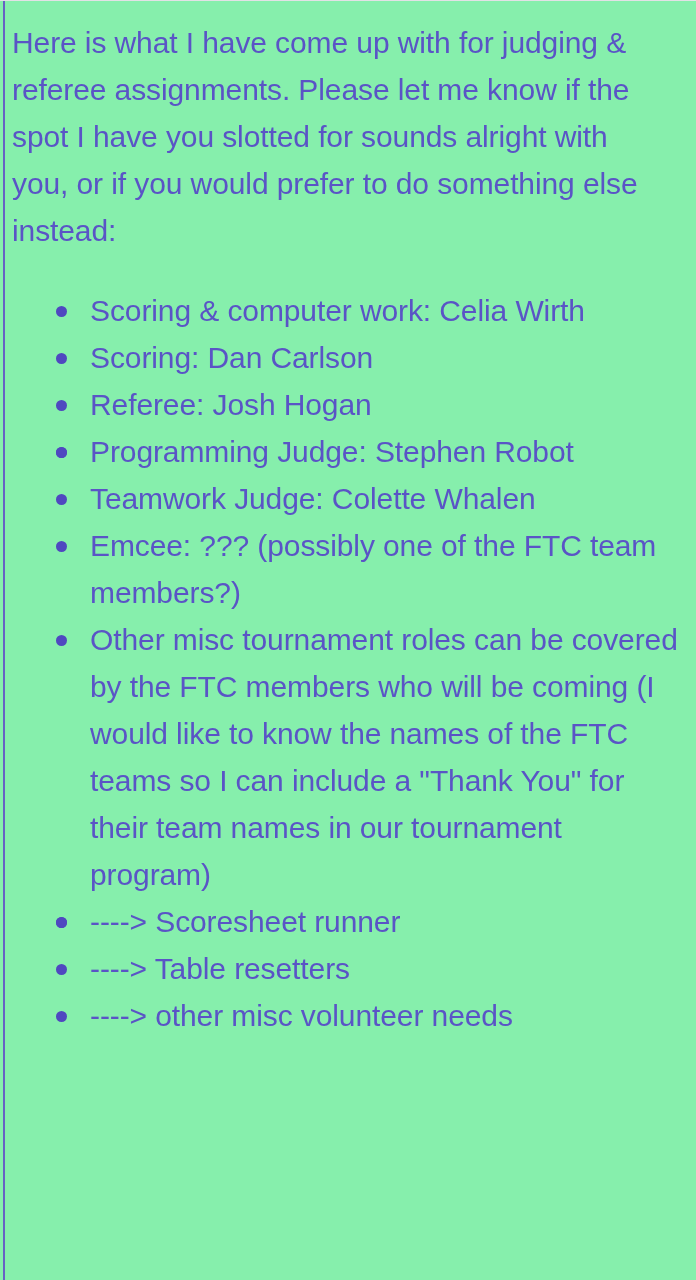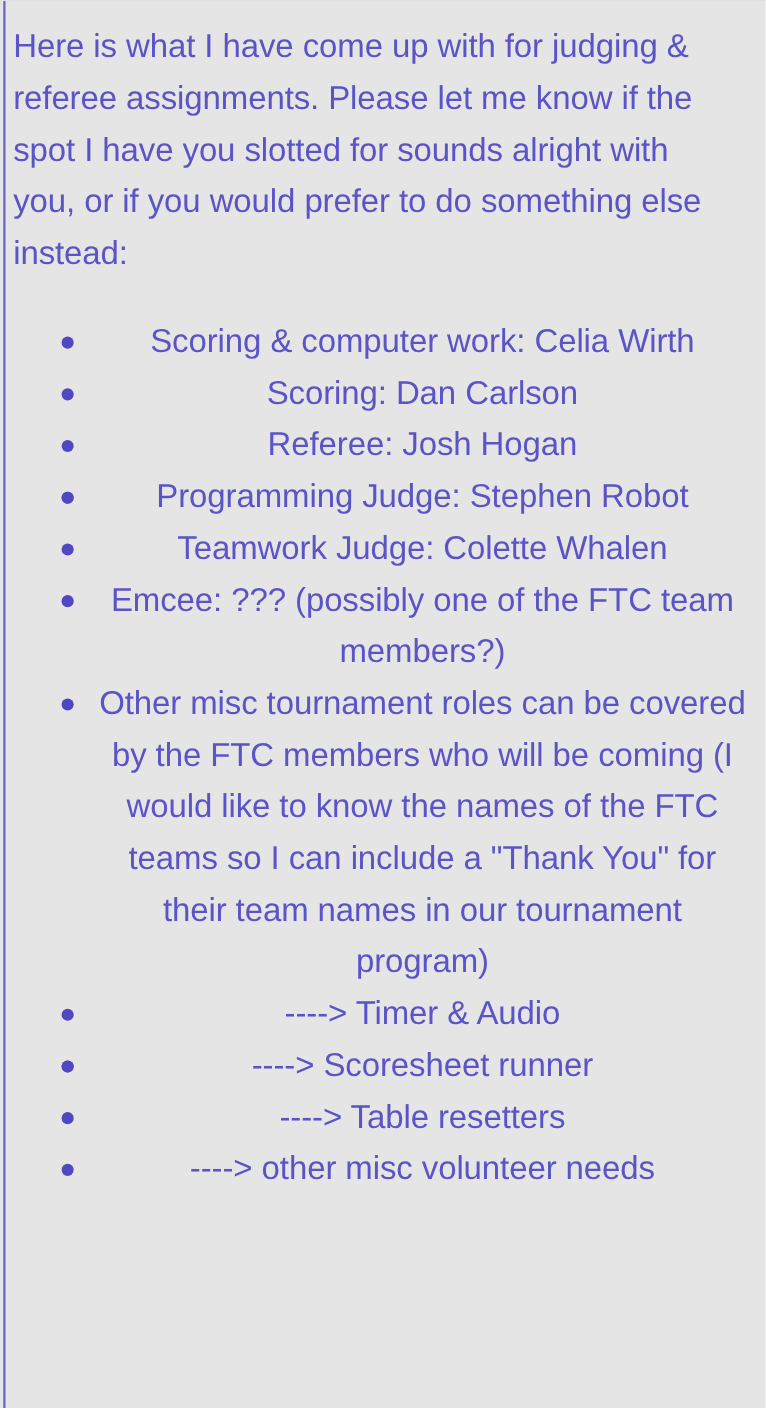--- a/index.html
+++ b/index.html
@@ -12,21 +12,21 @@
     height: 1280px;
     overflow: hidden;
     font-family: "Liberation Sans", "DejaVu Sans", sans-serif;
   }
 
   #quote-block {
     position: relative;
     box-sizing: border-box;
     width: 696px;
     height: 1280px;
-    background: #e5e5e5;
+    background: #86efac;
     border-top: 1px solid #e2e2e6;
     padding: 0;
   }
 
   
   #quote-bar {
     position: absolute;
     left: 3px;
     top: 0;
     bottom: 0;
@@ -70,21 +70,20 @@
     left: 56px;
     top: 19px;
     width: 11px;
     height: 11px;
     border-radius: 50%;
     background: #4f48c0;
   }
 
   .li-text {
     display: block;
-    text-align: center;
   }
 </style>
 </head>
 <body>
 
 <div id="quote-block">
 
   <div id="quote-bar"></div>
 
   <div class="content">
@@ -125,24 +124,20 @@
       <li>
         <span class="bullet"></span>
         <span class="li-text">Emcee: ??? (possibly one of the FTC team members?)</span>
       </li>
 
       <li>
         <span class="bullet"></span>
         <span class="li-text">Other misc tournament roles can be covered by the FTC members who will be coming (I would like to know the names of the FTC teams so I can include a "Thank You" for their team names in our tournament program)</span>
       </li>
 
-      <li>
-        <span class="bullet"></span>
-        <span class="li-text">----&gt; Timer &amp; Audio</span>
-      </li>
 
       <li>
         <span class="bullet"></span>
       </li>
 
       <li>
         <span class="bullet"></span>
         <span class="li-text">----&gt; Scoresheet runner</span>
       </li>
 

